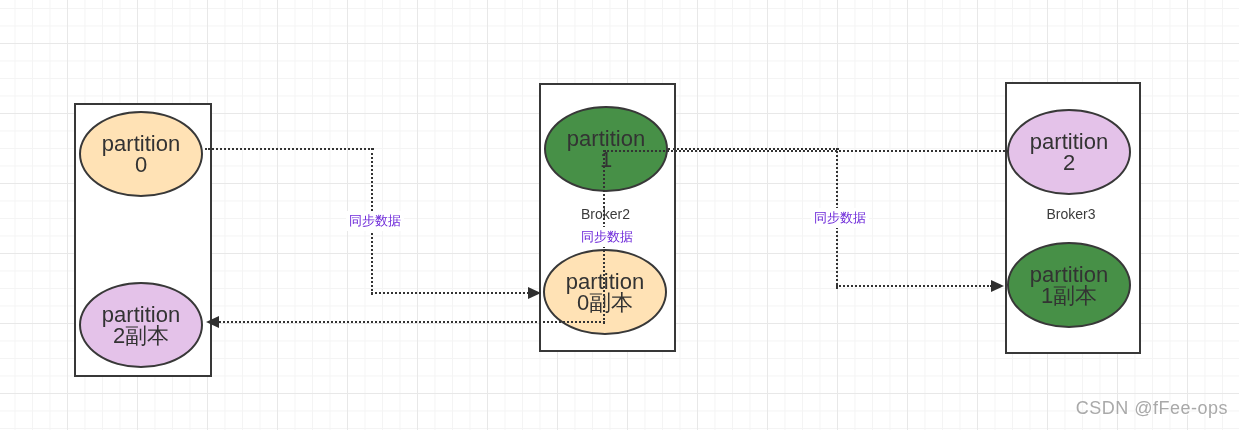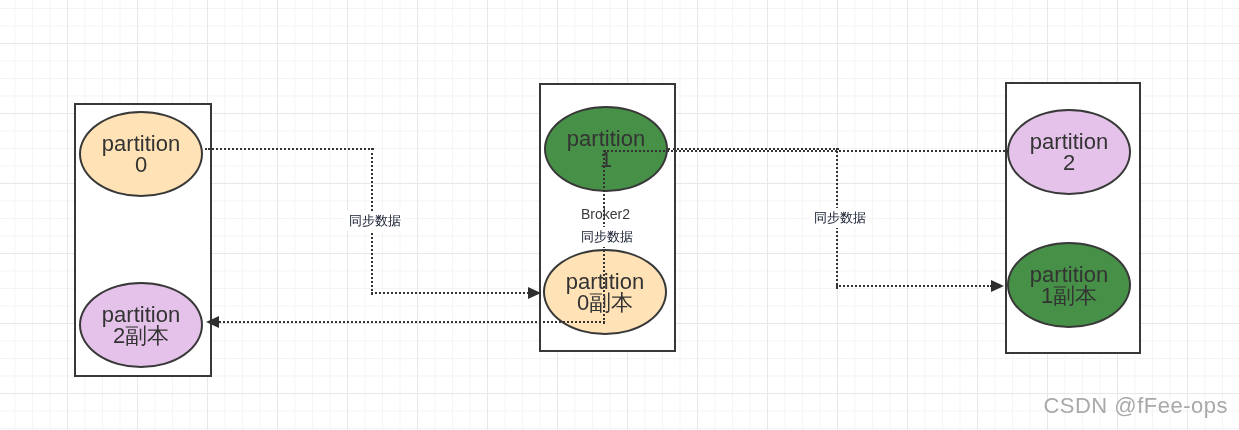--- a/index.html
+++ b/index.html
@@ -55,29 +55,29 @@
     border-bottom:6px solid transparent;
   }
   .arrowhead.right{border-left:13px solid #2f2f2f;}
   .arrowhead.left{border-right:13px solid #2f2f2f;}
   .sync-label{
     position:absolute;
     transform:translate(-50%,-50%);
     background:#ffffff;
     padding:1px 3px;
     font-size:13px;
-    color:#0f172a;
+    color:#6d28d9;
     white-space:nowrap;
     z-index:6;
     text-align:center;
   }
   .watermark{
     position:absolute;
     right:11px;bottom:11px;
-    font-size:22px;
+    font-size:18px;
     color:#a9a9a9;
     letter-spacing:0.5px;
     z-index:7;
     text-shadow:1px 1px 0 #ffffff;
   }
   
   #broker1{left:74px;top:103px;width:134px;height:270px;}
   #broker2{left:539px;top:83px;width:133px;height:265px;}
   #broker3{left:1005px;top:82px;width:132px;height:268px;}
   #broker1-label{left:74px;top:228px;width:134px;}
@@ -112,20 +112,21 @@
 </head>
 <body>
 
 <div id="canvas">
 
   <div id="broker1" class="broker-box"></div>
   <div id="broker2" class="broker-box"></div>
   <div id="broker3" class="broker-box"></div>
 
   <div id="broker2-label" class="broker-label">Broker2</div>
+  <div id="broker3-label" class="broker-label">Broker3</div>
 
   <div id="p0" class="partition fill-orange">
     <span>partition</span>
     <span>0</span>
   </div>
   <div id="p2r" class="partition fill-purple">
     <span>partition</span>
     <span>2副本</span>
   </div>
   <div id="p1" class="partition fill-green">

